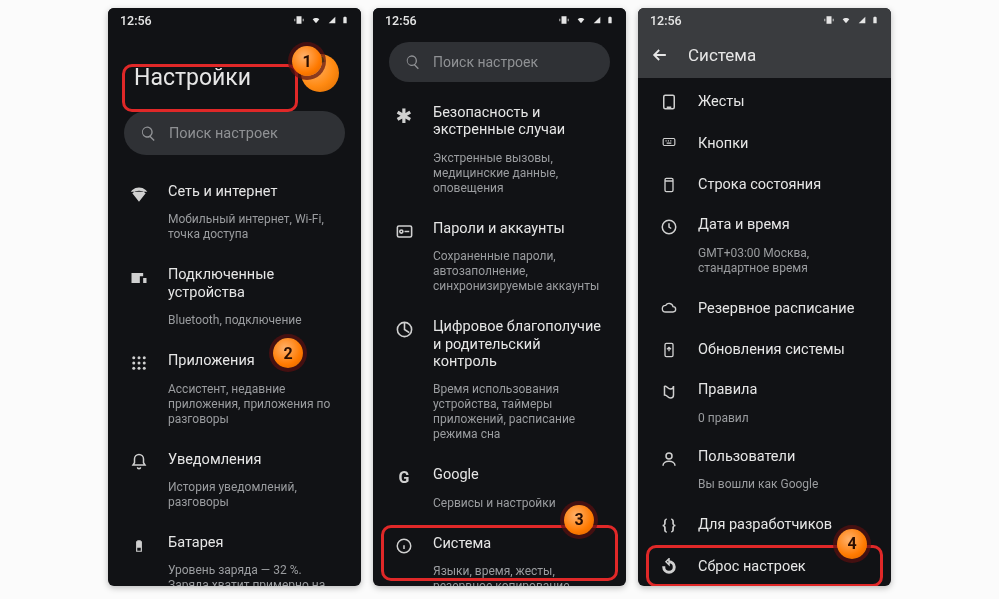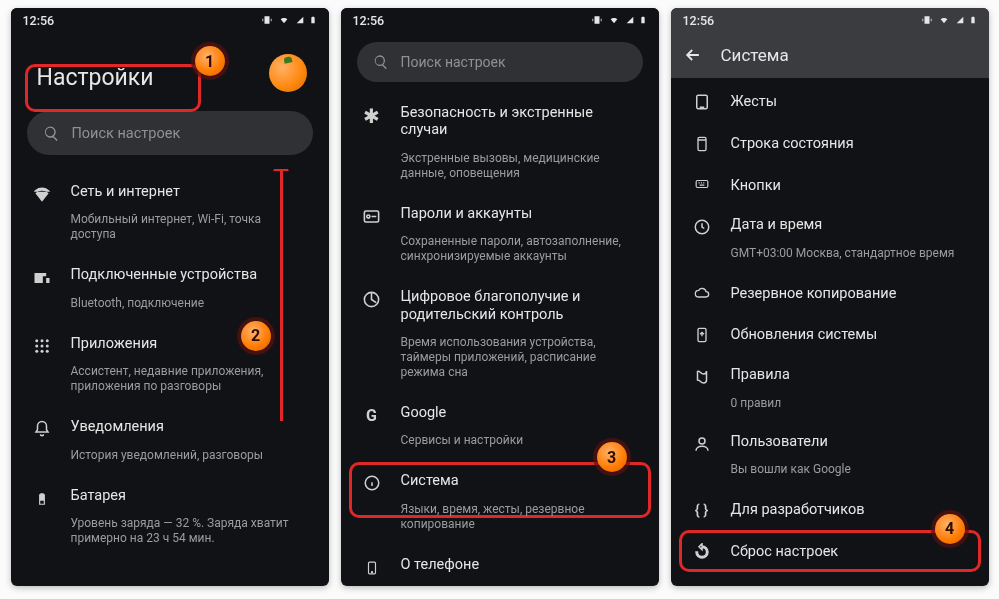--- a/index.html
+++ b/index.html
@@ -26,21 +26,21 @@
     width: 999px; height: 599px;
     position: relative;
     background: #fbfbfb;
     display: flex;
     gap: 12px;
     padding: 8px 8px 12px 8px;
     box-sizing: border-box;
     justify-content: center;
   }
   .phone {
-    width: 318px;
+    width: 253px;
     height: 578px;
     background: var(--bg);
     border-radius: 6px;
     overflow: hidden;
     position: relative;
     display: flex;
     flex-direction: column;
     color: var(--text);
   }
   
@@ -419,60 +419,60 @@
               <rect x="5" y="3" width="14" height="18" rx="2"></rect>
               <path d="M9 19h6"></path>
             </svg>
           </span>
         <span class="texts">
             <div class="title">Жесты</div>
           </span>
       </div>
       <div class="item single-line">
         <span class="icon">
+            <svg width="18" height="14" viewBox="0 0 24 24" fill="none" stroke="currentColor" stroke-width="2">
+              <rect x="2" y="6" width="20" height="12" rx="2"></rect>
+              <path d="M6 10h2M10 10h2M14 10h2M8 14h8"></path>
+            </svg>
+          </span>
+        <span class="texts">
+            <div class="title">Кнопки</div>
+          </span>
+      </div>
+      <div class="item single-line">
+        <span class="icon">
             <svg width="16" height="18" viewBox="0 0 24 24" fill="none" stroke="currentColor" stroke-width="2">
               <rect x="6" y="2" width="12" height="20" rx="2"></rect>
               <path d="M6 6h12"></path>
             </svg>
           </span>
         <span class="texts">
             <div class="title">Строка состояния</div>
           </span>
       </div>
-      <div class="item single-line">
-        <span class="icon">
-            <svg width="18" height="14" viewBox="0 0 24 24" fill="none" stroke="currentColor" stroke-width="2">
-              <rect x="2" y="6" width="20" height="12" rx="2"></rect>
-              <path d="M6 10h2M10 10h2M14 10h2M8 14h8"></path>
-            </svg>
-          </span>
-        <span class="texts">
-            <div class="title">Кнопки</div>
-          </span>
-      </div>
       <div class="item">
         <span class="icon">
             <svg width="18" height="18" viewBox="0 0 24 24" fill="none" stroke="currentColor" stroke-width="2">
               <circle cx="12" cy="12" r="9"></circle>
               <path d="M12 7v5l3 2"></path>
             </svg>
           </span>
         <span class="texts">
             <div class="title">Дата и время</div>
             <div class="sub">GMT+03:00 Москва, стандартное время</div>
           </span>
       </div>
       <div class="item single-line">
         <span class="icon">
             <svg width="20" height="16" viewBox="0 0 24 24" fill="none" stroke="currentColor" stroke-width="2">
               <path d="M7 18a5 5 0 010-10 6 6 0 0111 2 4 4 0 010 8H7z"></path>
             </svg>
           </span>
         <span class="texts">
-            <div class="title">Резервное копирование</div>
+            <div class="title">Резервное расписание</div>
           </span>
       </div>
       <div class="item single-line">
         <span class="icon">
             <svg width="16" height="18" viewBox="0 0 24 24" fill="none" stroke="currentColor" stroke-width="2">
               <rect x="6" y="2" width="12" height="20" rx="2"></rect>
               <path d="M12 8v6M9 11l3-3 3 3"></path>
             </svg>
           </span>
         <span class="texts">

